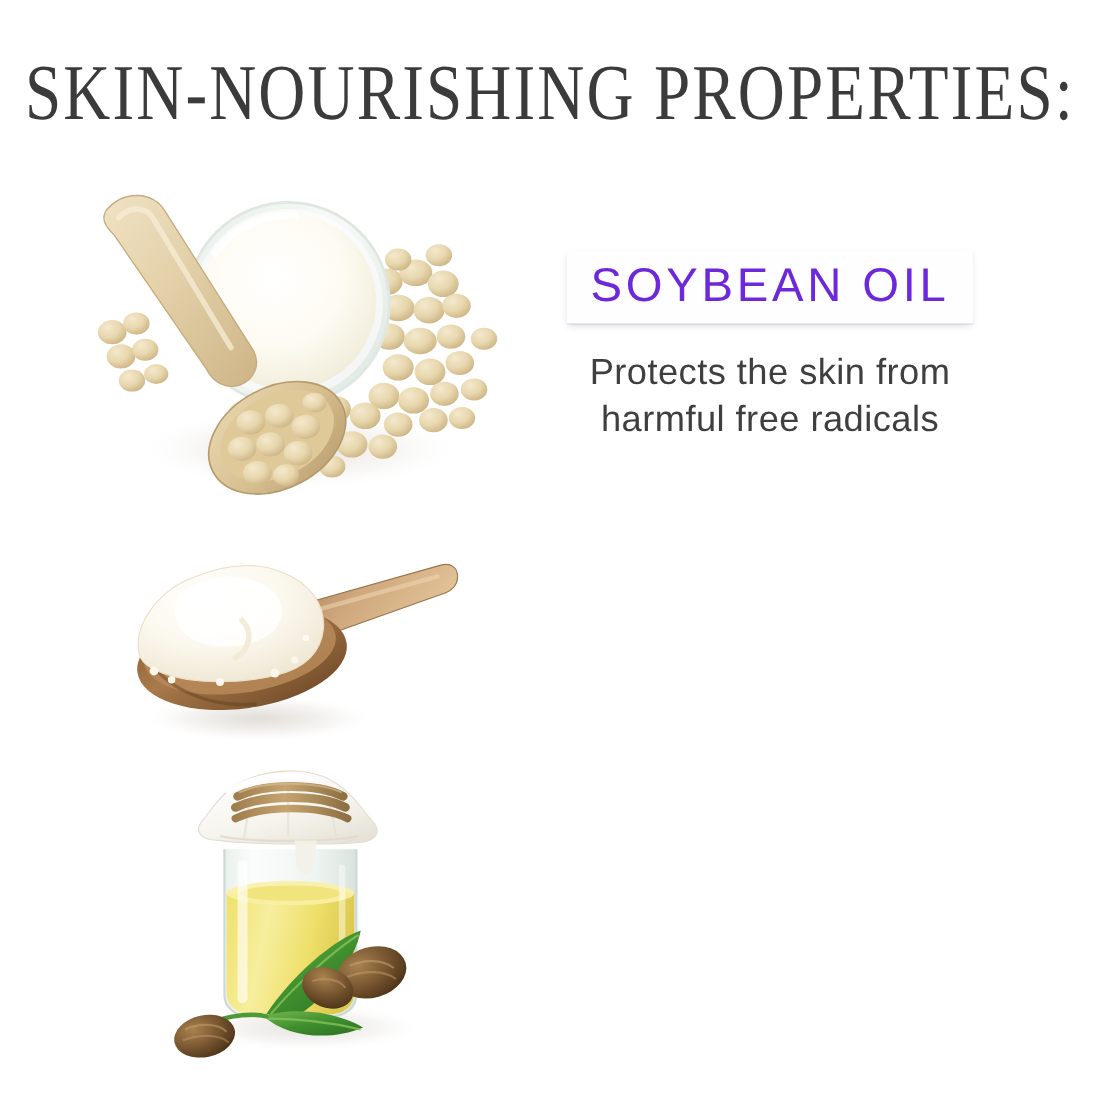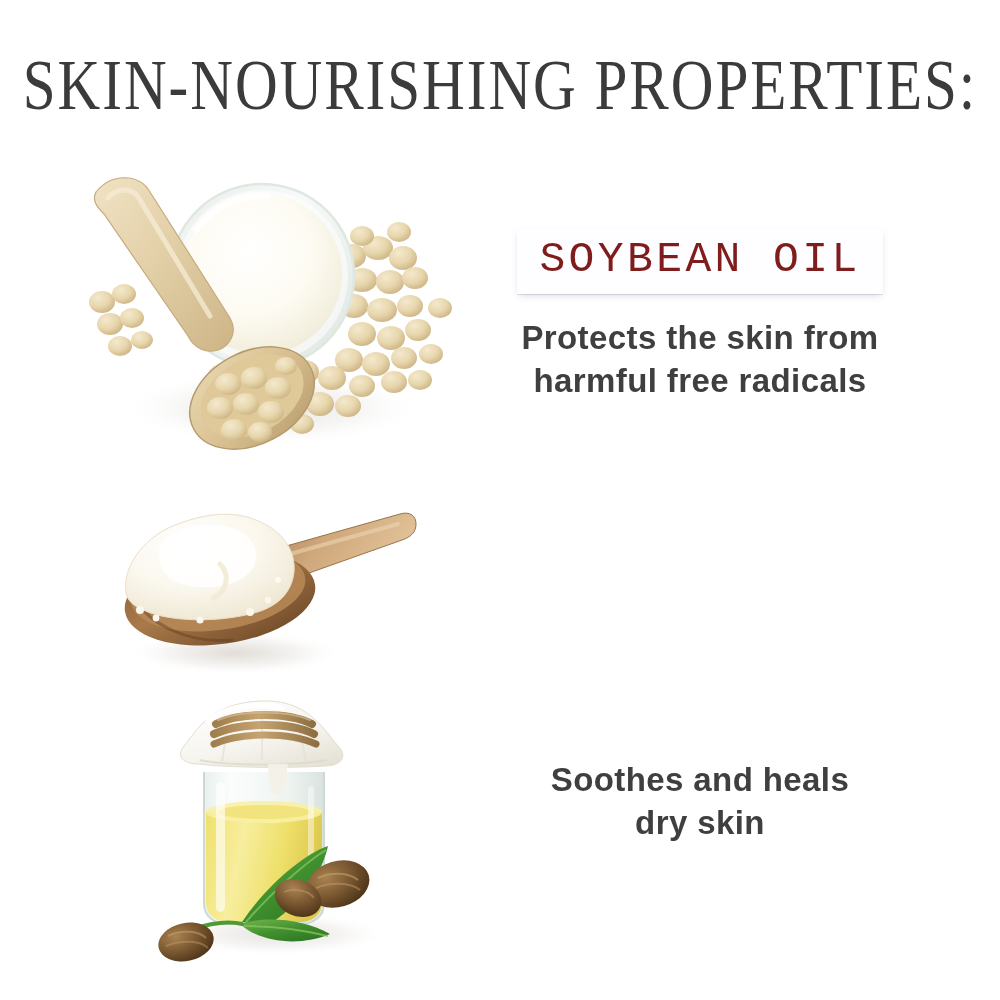--- a/index.html
+++ b/index.html
@@ -61,33 +61,33 @@
   .heading-band {
     position: relative;
     display: inline-block;
     background: #fefdff;
     box-shadow: 0 3px 7px -2px rgba(120,110,135,0.30),
                 0 1px 0 0 rgba(210,202,220,0.55);
     padding: 8px 22px 10px 22px;
     border-radius: 1px;
   }
   .heading-text {
-    font-family: Liberation Mono, monospace;
+    font-family: Liberation Sans, sans-serif;
     font-weight: 400;
     font-size: 43px;
     line-height: 48px;
     letter-spacing: 3.4px;
-    color: #7f1d1d;
+    color: #6d28d9;
     white-space: nowrap;
     display: block;
   }
   .body-text {
     margin-top: 22px;
     font-family: "Liberation Sans", sans-serif;
-    font-weight: 700;
+    font-weight: 400;
     font-size: 33px;
     line-height: 43px;
     letter-spacing: 0.4px;
     color: #3f3f3f;
     text-align: center;
     white-space: pre-line;
   }
   .copy-inner { text-align: center; }
 
   
@@ -396,19 +396,17 @@
 
           <ellipse cx="44" cy="256" rx="28" ry="19" transform="rotate(-12 44 256)" fill="url(#seedG)"></ellipse>
           <path d="M26 250 C38 244 56 244 64 252" fill="none" stroke="#c7a474" stroke-width="2" opacity="0.5"></path>
           <path d="M24 260 C38 254 58 254 66 262" fill="none" stroke="#c7a474" stroke-width="2" opacity="0.4"></path>
         </g>
       </svg>
     </div>
 
     <div class="copy" style="left:430px; top:56px; width:540px;">
       <div class="copy-inner">
-        <div class="body-text">Soothes and heals
-dry skin</div>
       </div>
     </div>
   </div>
 
 </div>
 
 </body></html>

